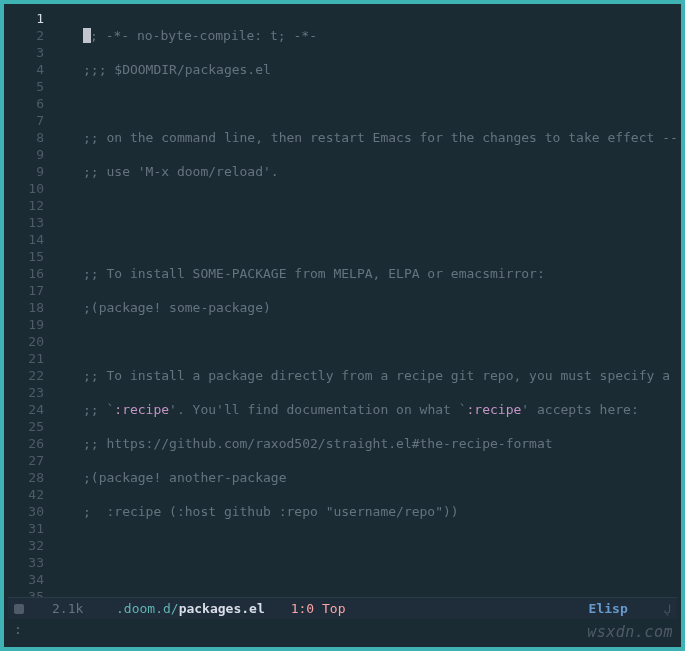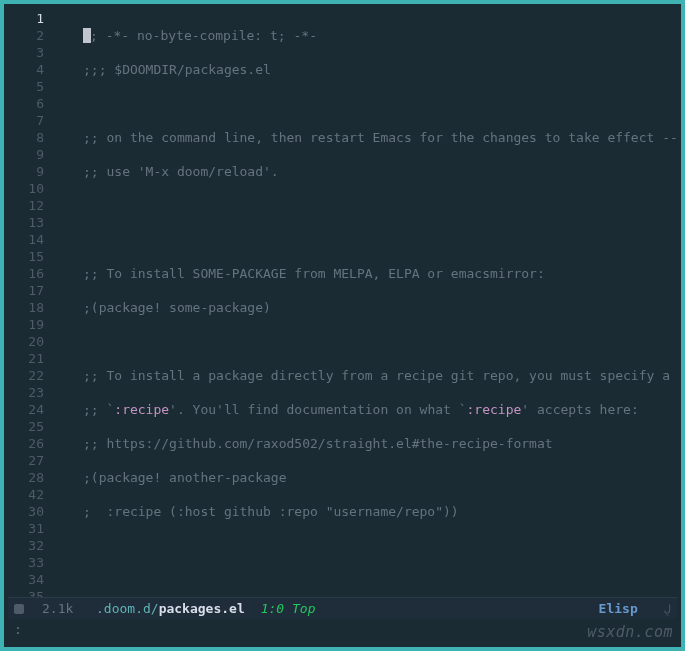--- a/index.html
+++ b/index.html
@@ -53,26 +53,26 @@
     left: 4px; right: 4px;
     bottom: 28px;
     height: 22px;
     background: #1f2d3a;
     border-top: 1px solid #2b3b47;
     display: flex;
     align-items: center;
     font-size: 13px;
     color: #8fa1b3;
     padding: 0 6px;
-    gap: 6px;
+    gap: 16px;
   }
   .ml-size { color: #65737e; margin-left: 12px; width: 48px; }
   .ml-dir { color: #5fb3b3; }
   .ml-file { color: #d8dee9; font-weight: bold; }
-  .ml-pos { color: #22c55e; margin-left: 10px; font-style: italic; }
+  .ml-pos { color: #fca5a5; margin-left: 10px; }
   .ml-mode { color: #6699cc; font-weight: bold; margin-left: auto; margin-right: 20px; }
   .ml-enc { color: #4f5b66; font-size: 10px; }
   .minibuf {
     position: absolute;
     left: 4px; right: 4px; bottom: 4px;
     height: 24px;
     background: #1b2b34;
     color: #65737e;
     padding: 2px 6px;
     font-size: 13px;

